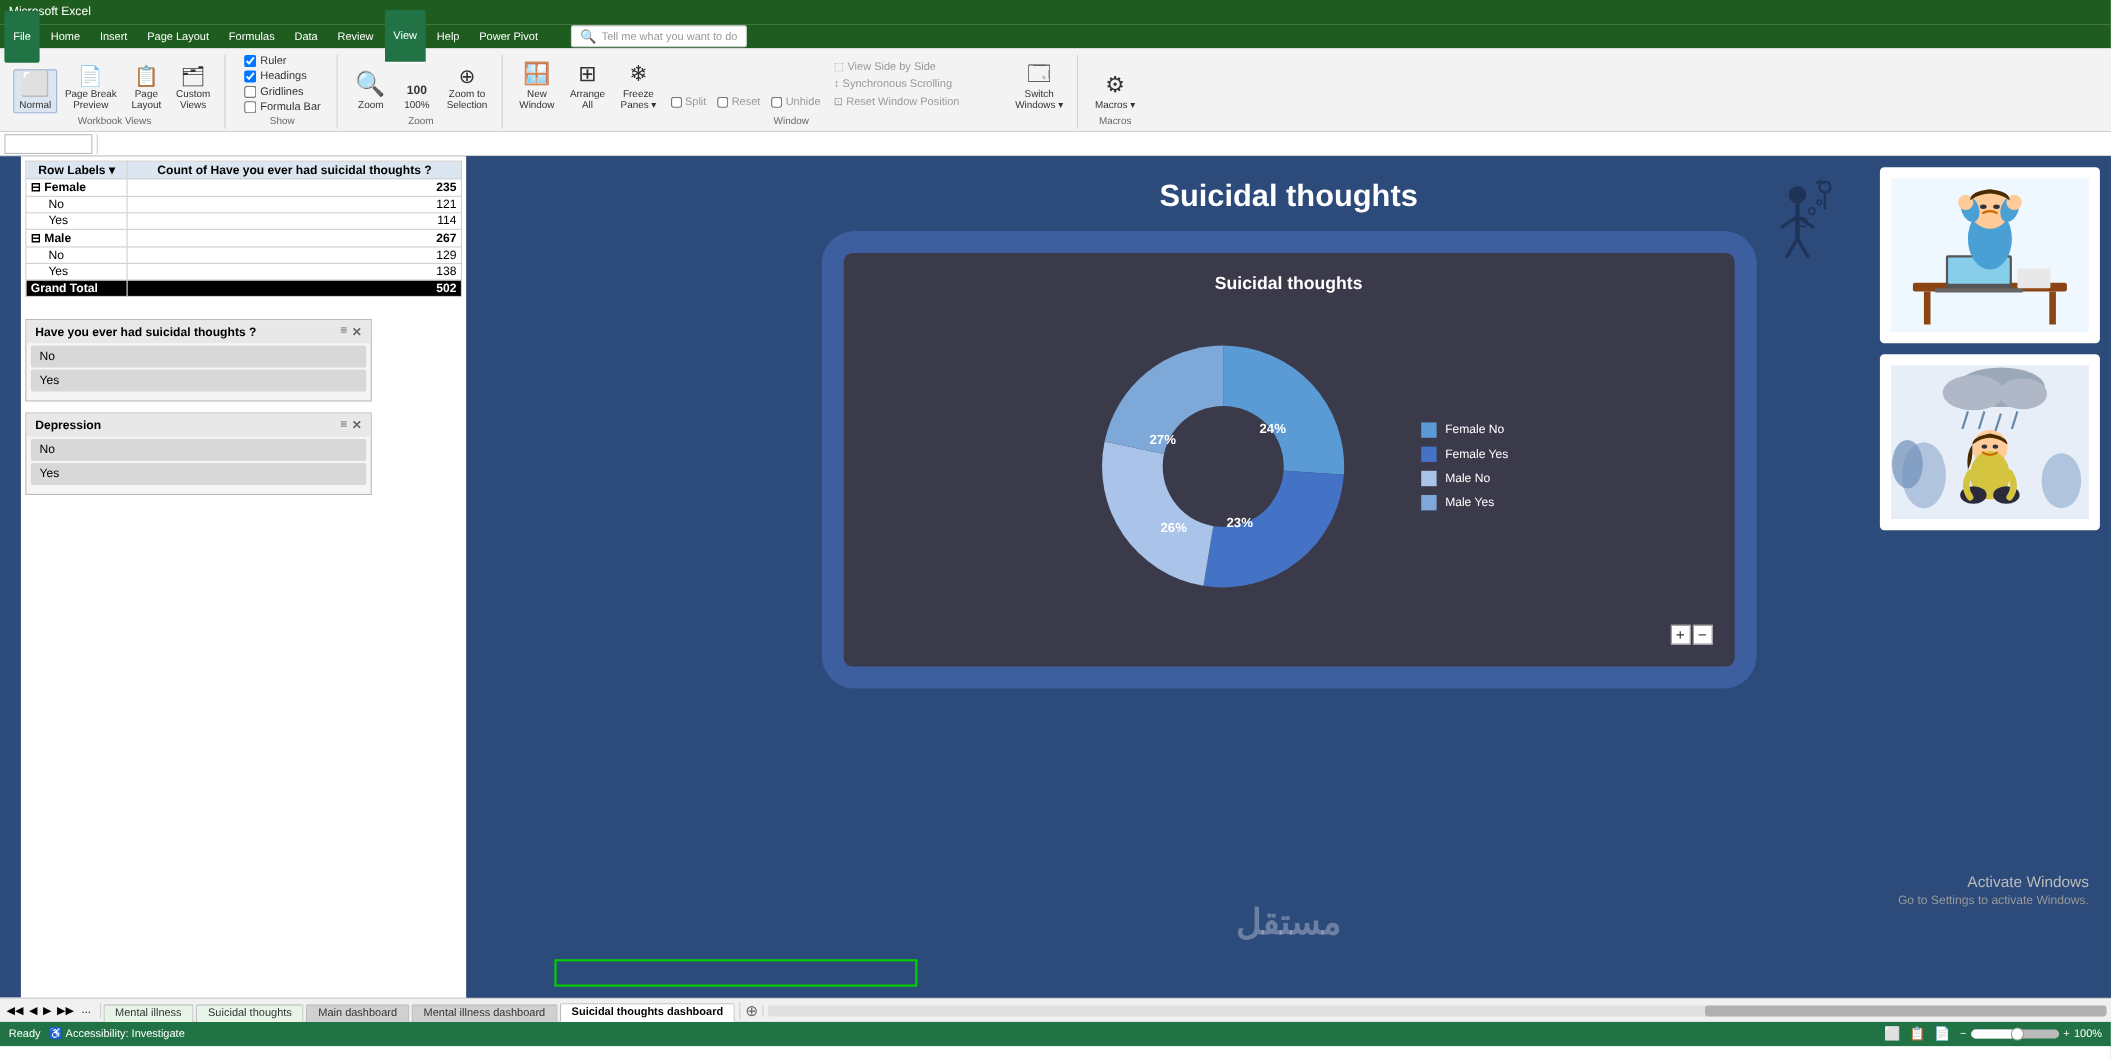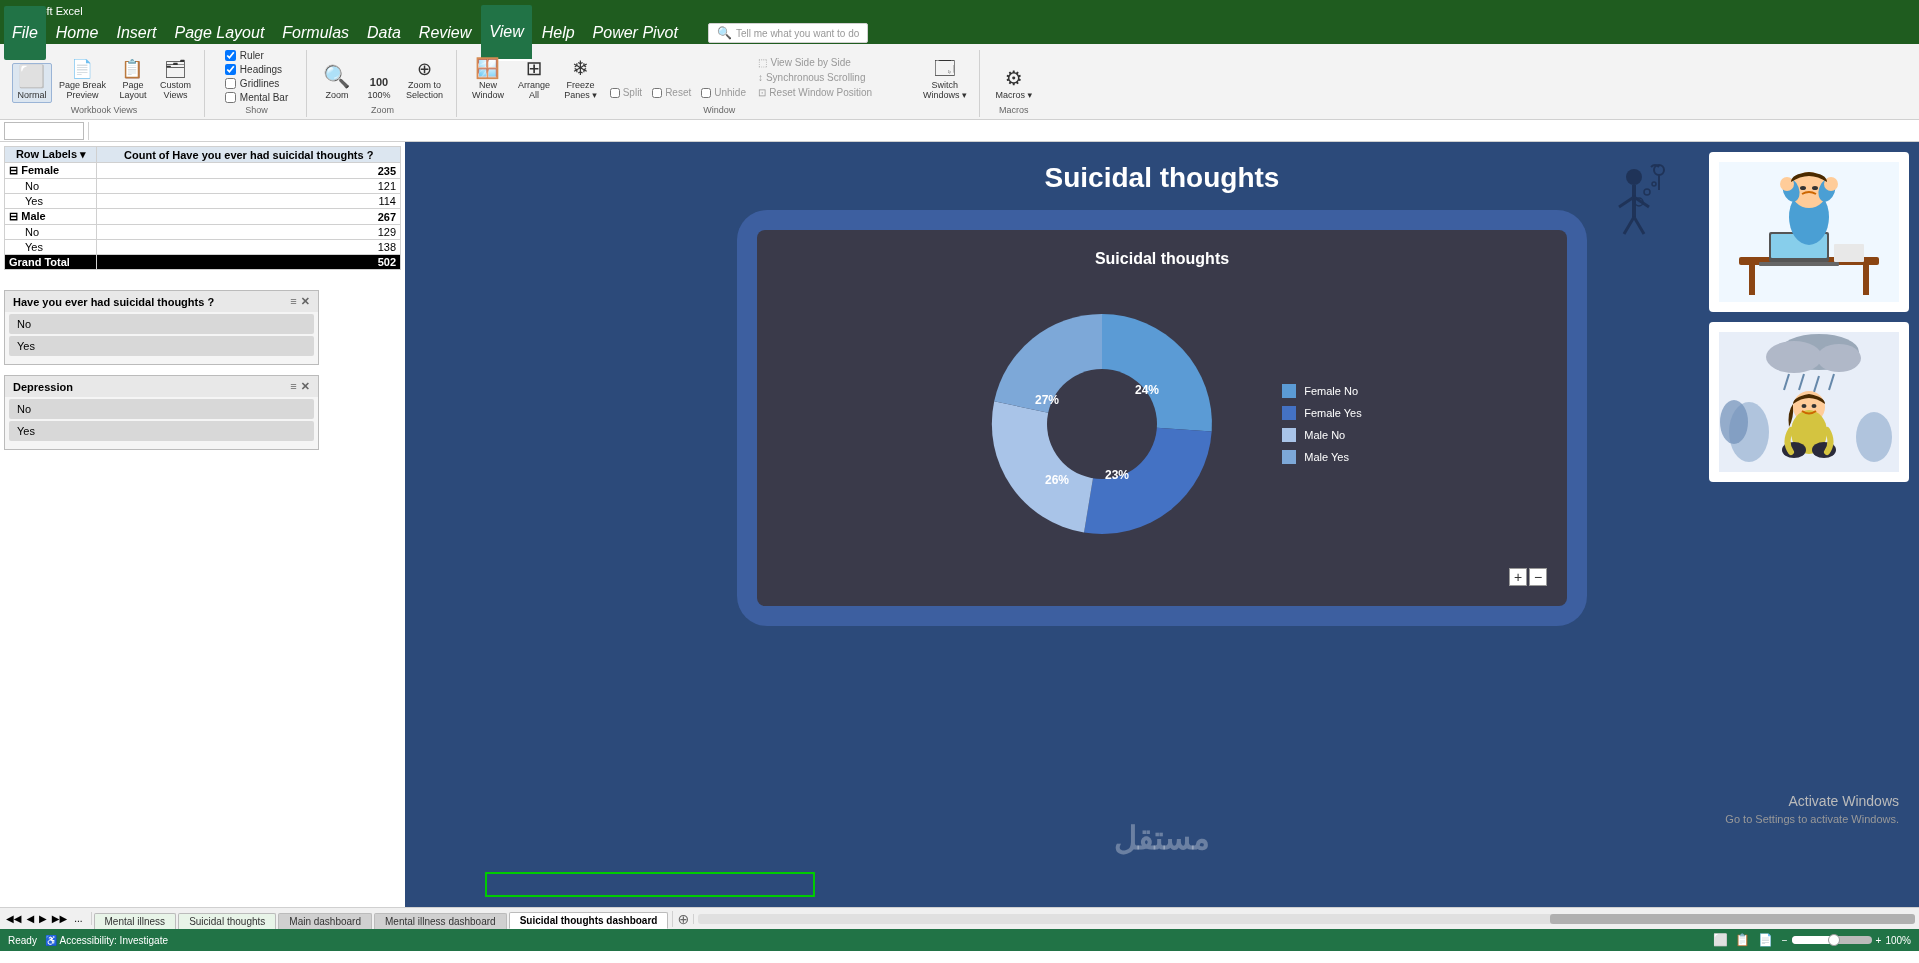--- a/index.html
+++ b/index.html
@@ -11,23 +11,22 @@
       height: 22px;
       display: flex;
       align-items: center;
       padding: 0 4px;
       gap: 2px;
     }
     .menu-item {
       color: white;
       padding: 18px 8px;
       cursor: pointer;
-      font-size: 16px;
+      font-size: 10px;
       border-radius: 2px;
-      font-style: italic;
     }
     .menu-item.active { background: #217346; }
 
     
     .ribbon {
       background: #f3f3f3;
       border-bottom: 1px solid #d0d0d0;
       padding: 4px 0 0 0;
       display: flex;
       flex-direction: column;
@@ -131,20 +130,21 @@
       background: #2c4a7a;
     }
 
     
     .left-panel {
       width: 405px;
       background: #fff;
       display: flex;
       flex-direction: column;
       padding: 4px;
+      margin-left: 19px;
     }
 
     
     .pivot-table {
       width: 100%;
       border-collapse: collapse;
       font-size: 11px;
     }
     .pivot-table th, .pivot-table td {
       border: 1px solid #d0d0d0;
@@ -414,21 +414,21 @@
         <label class="checkbox-item">
           <input type="checkbox" checked="" style="">
           <span>Headings</span>
         </label>
         <label class="checkbox-item">
           <input type="checkbox" style="">
           <span>Gridlines</span>
         </label>
         <label class="checkbox-item">
           <input type="checkbox" style="">
-          <span>Mental Bar</span>
+          <span>Formula Bar</span>
         </label>
       </div>
       <div class="ribbon-group-title">Show</div>
     </div>
 
     <div class="ribbon-group">
       <div class="ribbon-buttons">
         <div class="ribbon-btn">
           <span class="icon">🔍</span>
           <span>Zoom</span>

